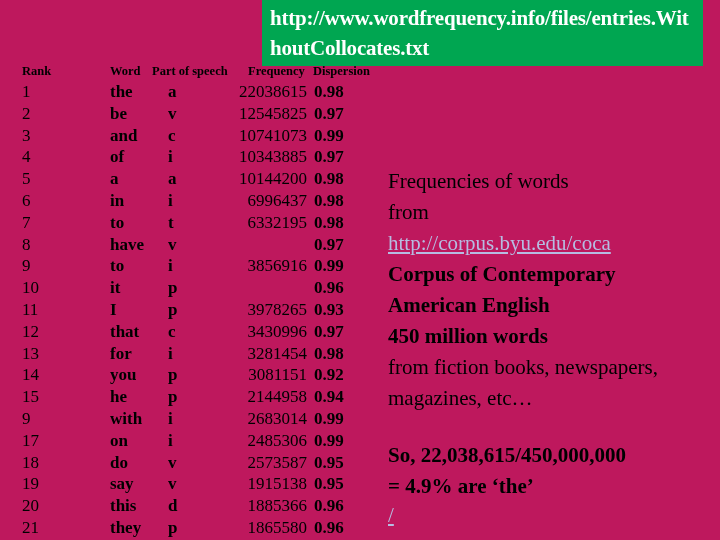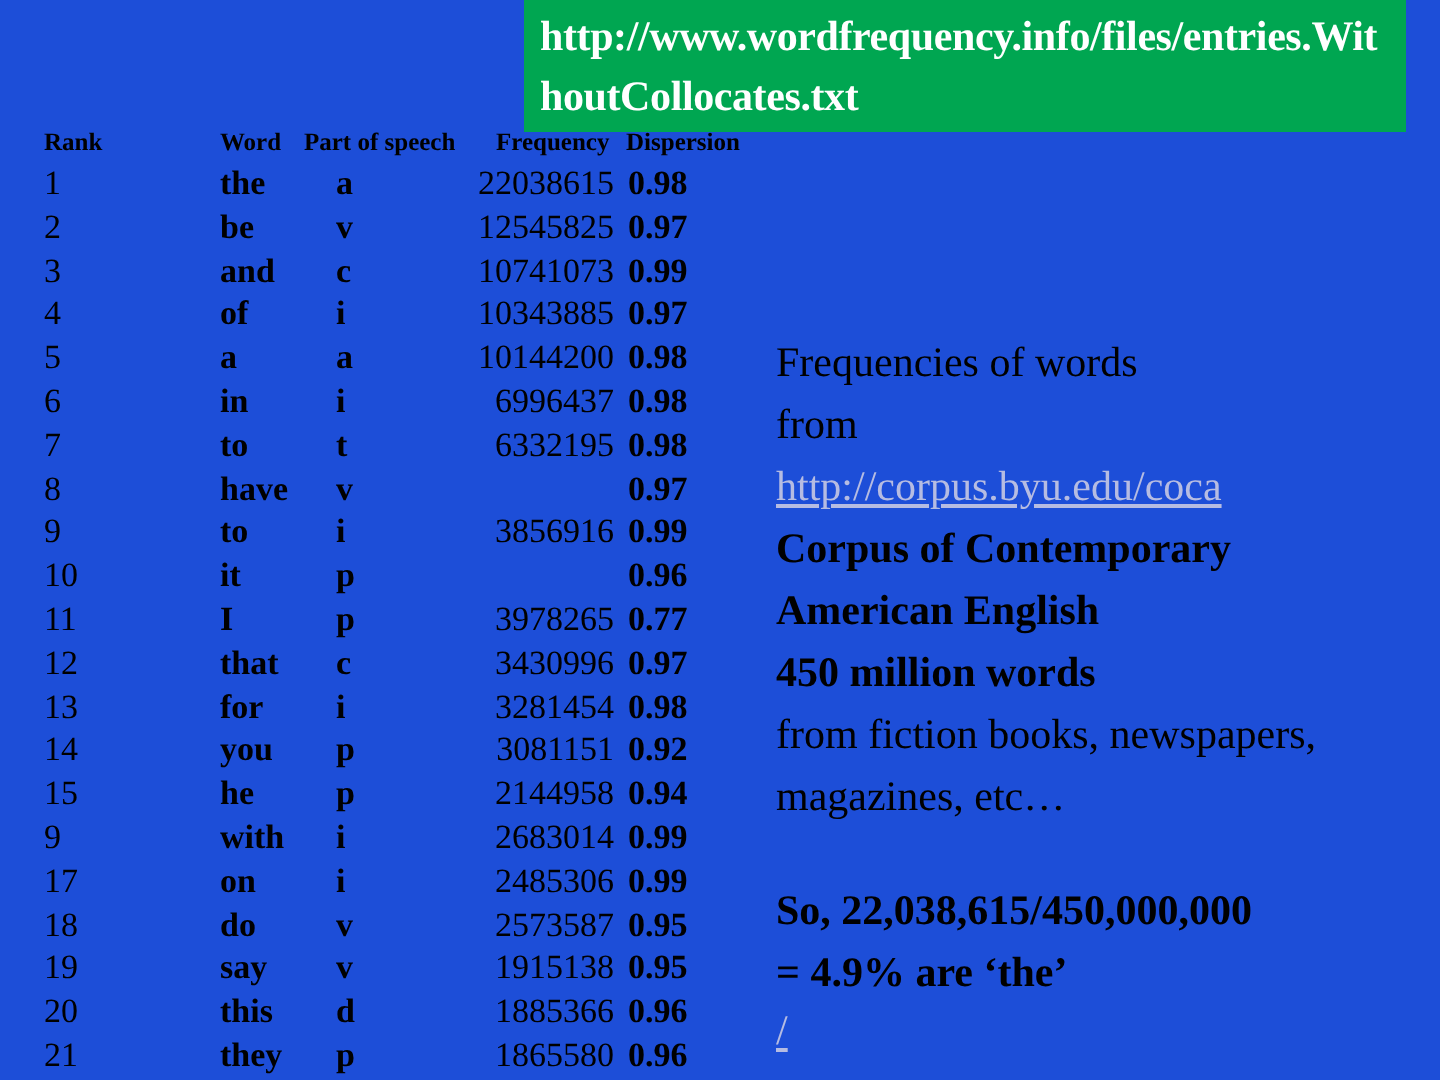--- a/index.html
+++ b/index.html
@@ -4,21 +4,21 @@
 <style>
   html, body {
     margin: 0;
     padding: 0;
     background: #ffffff;
   }
   #slide {
     position: relative;
     width: 720px;
     height: 540px;
-    background: #1d4ed8;
+    background: #be185d;
     overflow: hidden;
     font-family: "Liberation Serif", "DejaVu Serif", serif;
     -webkit-font-smoothing: none;
   }
 
   
   #url-banner {
     position: absolute;
     left: 262px;
     top: 0px;
@@ -196,21 +196,21 @@
       <span class="c-rank">10</span>
       <span class="c-word">it</span>
       <span class="c-pos">p</span>
       <span class="c-disp">0.96</span>
     </div>
     <div class="trow">
       <span class="c-rank">11</span>
       <span class="c-word">I</span>
       <span class="c-pos">p</span>
       <span class="c-freq">3978265</span>
-      <span class="c-disp">0.77</span>
+      <span class="c-disp">0.93</span>
     </div>
     <div class="trow">
       <span class="c-rank">12</span>
       <span class="c-word">that</span>
       <span class="c-pos">c</span>
       <span class="c-freq">3430996</span>
       <span class="c-disp">0.97</span>
     </div>
     <div class="trow">
       <span class="c-rank">13</span>

